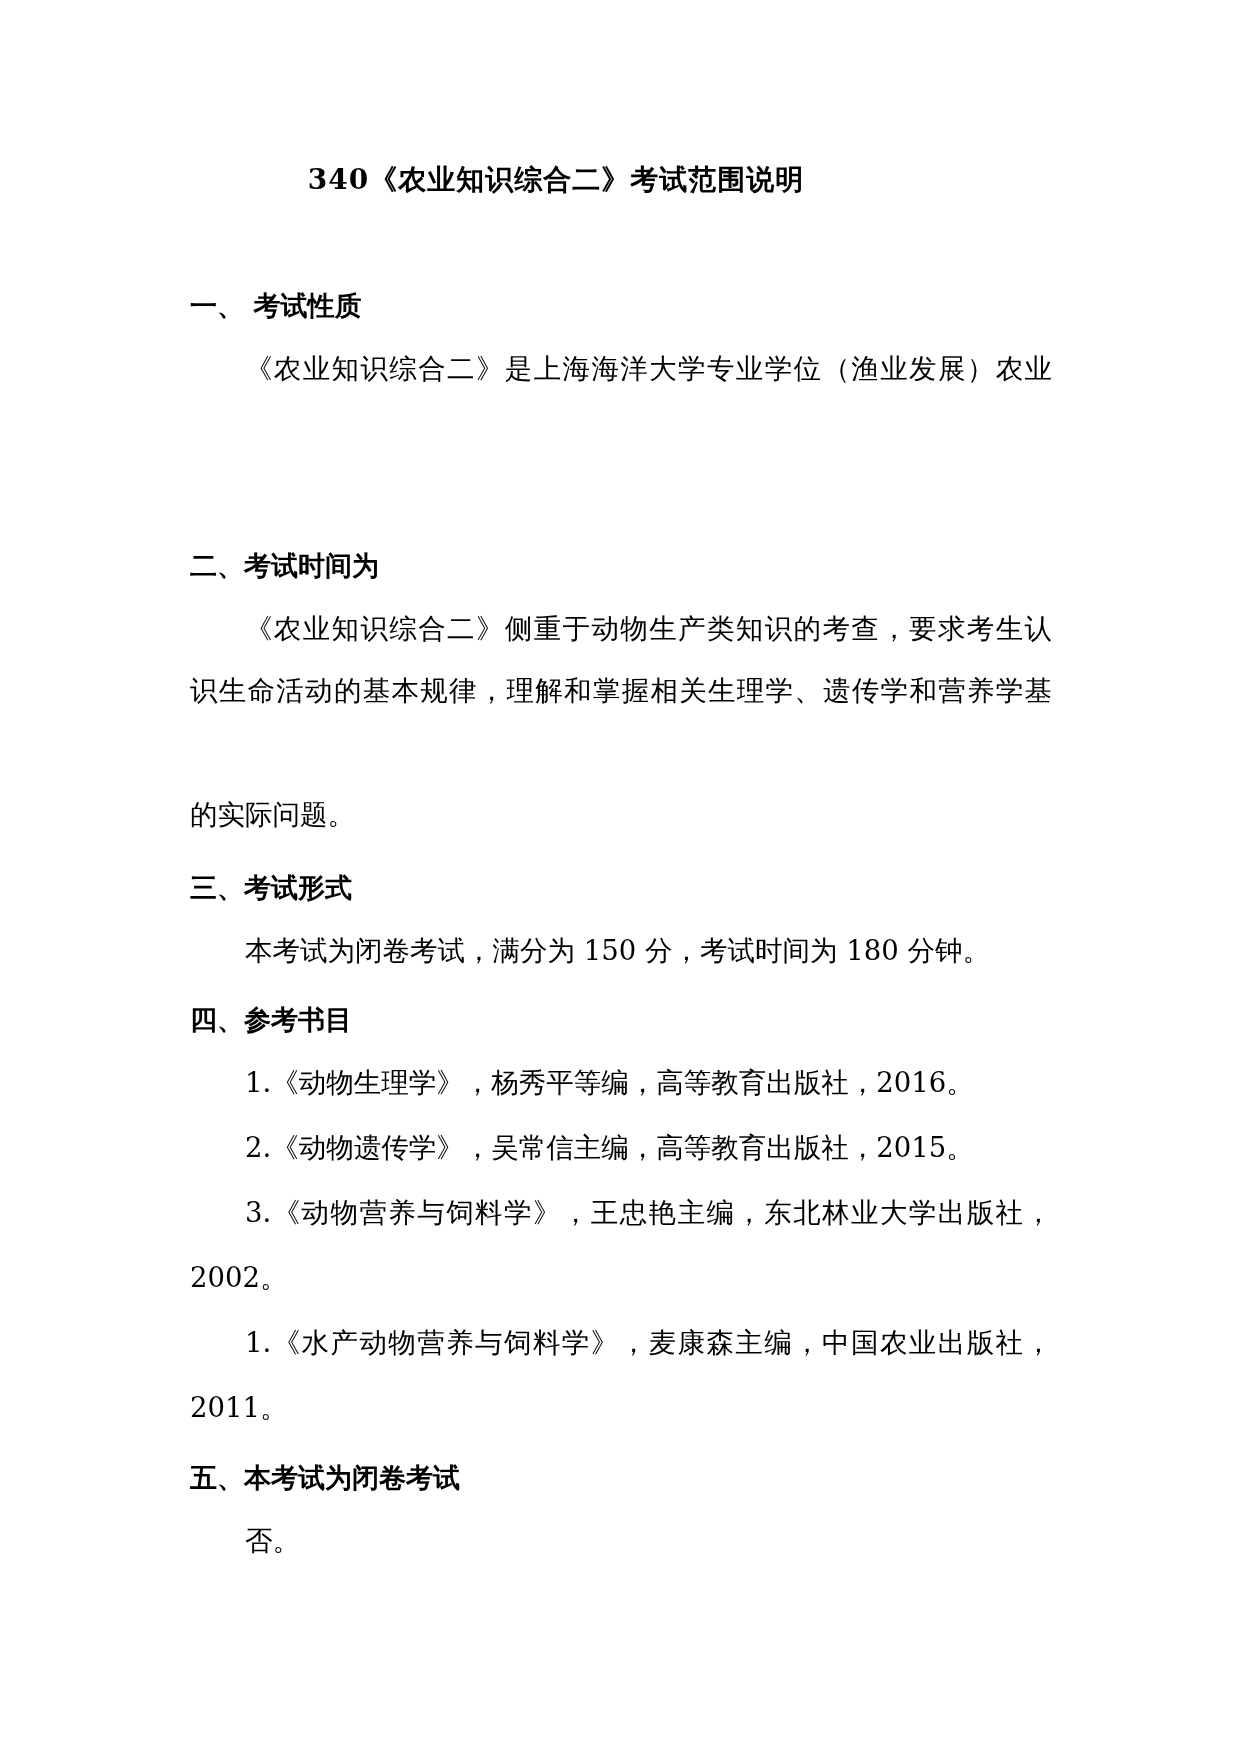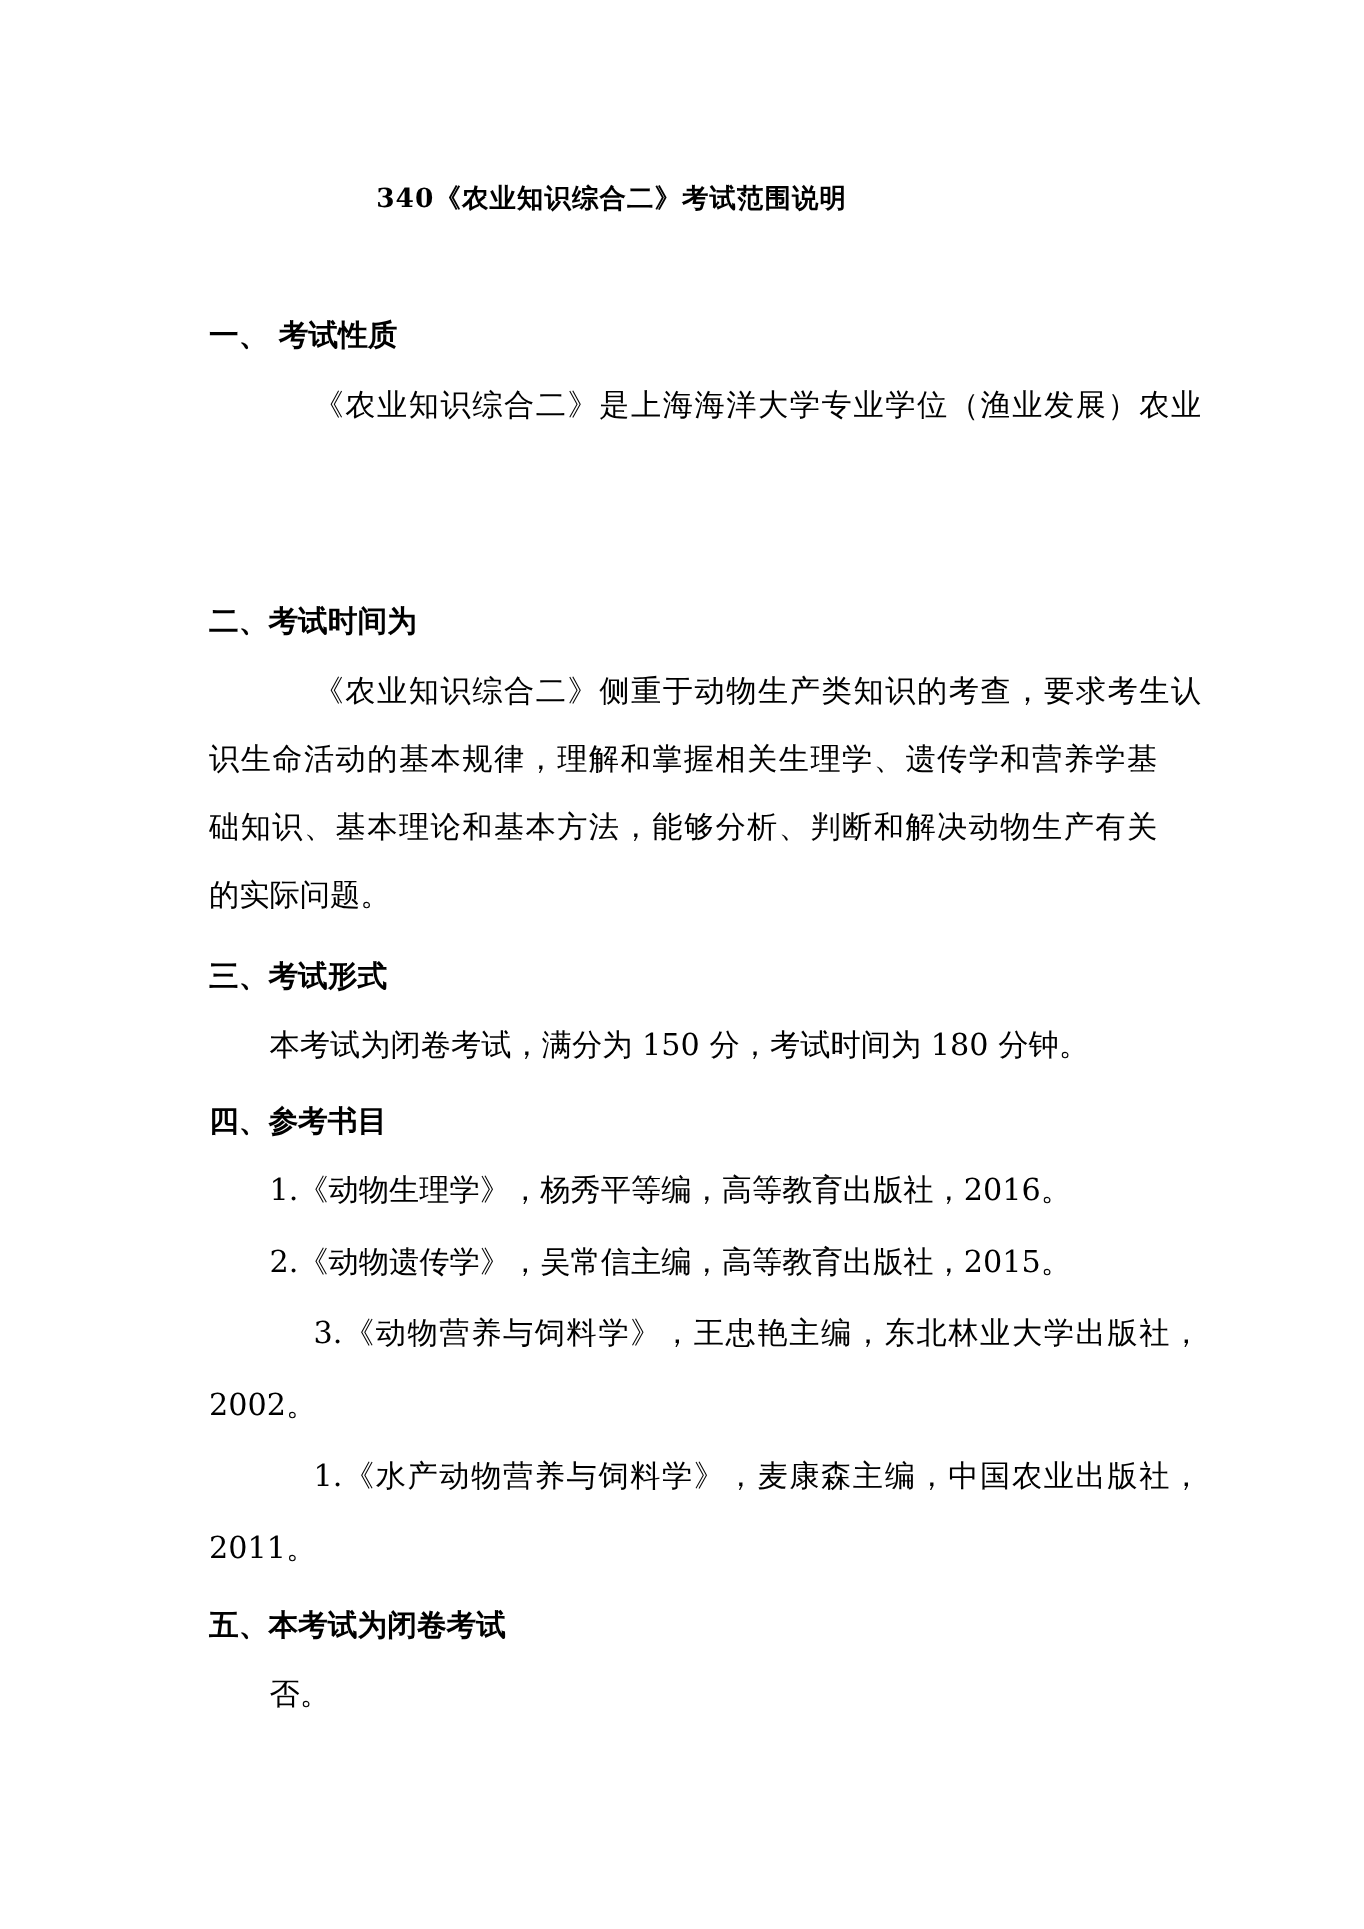--- a/index.html
+++ b/index.html
@@ -2,50 +2,49 @@
 <html><head>
   <meta charset="utf-8">
   <style>
     html, body { margin: 0; padding: 0; background: #ffffff; }
     body { width: 1240px; height: 1754px; position: relative; overflow: hidden; color: #000; }
     .page { position: absolute; left: 0; top: 0; width: 1240px; height: 1754px; background: #fff; }
     .title {
       position: absolute; left: 0; width: 1112px; top: 155px;
       text-align: center;
       font-family: "DejaVu Serif", "Liberation Serif", serif;
-      font-weight: bold; font-size: 24px; line-height: 50px; letter-spacing: 1px;
+      font-weight: bold; font-size: 28px; line-height: 50px; letter-spacing: 1px;
     }
     .heading {
       position: absolute; left: 190px;
       font-family: "DejaVu Sans", "Liberation Sans", sans-serif;
       font-weight: bold; font-size: 27px; line-height: 40px; white-space: nowrap;
     }
     .line {
       position: absolute; left: 190px; width: 870px;
       font-family: "DejaVu Serif", "Liberation Serif", serif;
       font-size: 27.5px; line-height: 40px; white-space: nowrap;
     }
     .indent { left: 245px; }
     .just { text-align: justify; text-align-last: justify; width: 862px; }
-    .just.indent { width: 807px; margin-left: 40px; }
+    .just.indent { width: 807px; }
   </style>
 </head>
 <body>
 
 <div class="page">
 
   <div class="title">340《农业知识综合二》考试范围说明</div>
 
   <div class="heading" style="top:286px;">一、  考试性质</div>
   <div class="line indent just" style="top:348px;">《农业知识综合二》是上海海洋大学专业学位（渔业发展）农业</div>
 
   <div class="heading" style="top:546px;">二、考试时间为</div>
   <div class="line just" style="top:670px;">识生命活动的基本规律，理解和掌握相关生理学、遗传学和营养学基</div>
   <div class="line indent just" style="top:608px;">《农业知识综合二》侧重于动物生产类知识的考查，要求考生认</div>
-  <div class="line just" style="top:732px;">础知识、基本理论和基本方法，能够分析、判断和解决动物生产有关</div>
   <div class="line" style="top:794px;">的实际问题。</div>
 
   <div class="heading" style="top:868px;text-align:right;">三、考试形式</div>
   <div class="line indent" style="top:930px;">本考试为闭卷考试，满分为 150 分，考试时间为 180 分钟。</div>
 
   <div class="heading" style="top:1000px;">四、参考书目</div>
   <div class="line indent" style="top:1062px;">1.《动物生理学》，杨秀平等编，高等教育出版社，2016。</div>
   <div class="line indent" style="top:1127px;">2.《动物遗传学》，吴常信主编，高等教育出版社，2015。</div>
   <div class="line indent just" style="top:1192px;">3.《动物营养与饲料学》，王忠艳主编，东北林业大学出版社，</div>
   <div class="line" style="top:1257px;">2002。</div>

